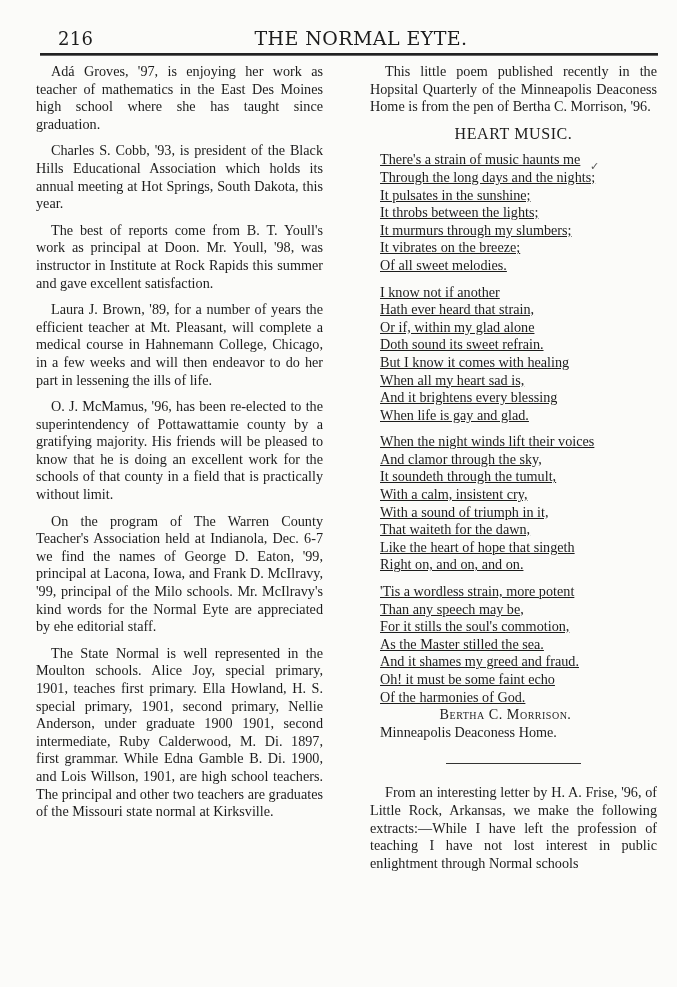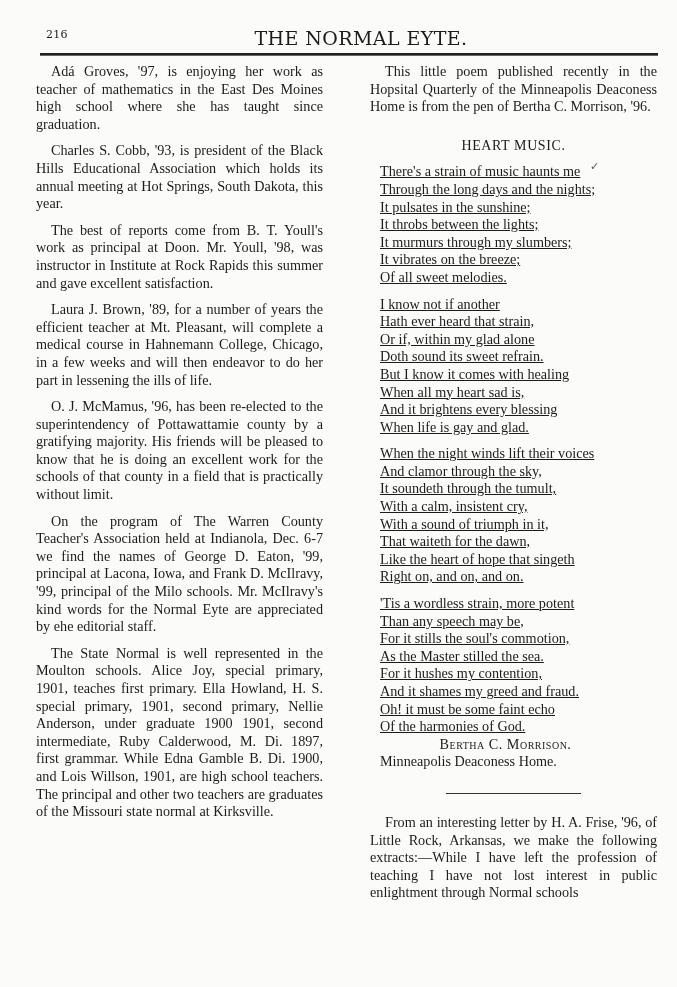--- a/index.html
+++ b/index.html
@@ -5,29 +5,29 @@
   html, body { margin: 0; padding: 0; }
   body {
     width: 677px; height: 987px; overflow: hidden;
     background: #fbfbf9;
     color: #1c1c1c;
     font-family: "DejaVu Serif", "Liberation Serif", serif;
     position: relative;
   }
   .page { position: absolute; left: 0; top: 0; width: 677px; height: 987px; }
   .header { position: absolute; top: 28px; left: 46px; width: 610px; height: 22px; }
-  .page-num { position: absolute; left: 0; top: 0; font-size: 11px; letter-spacing: 0.3px; }
+  .page-num { position: absolute; left: 12px; top: 0; font-size: 18px; letter-spacing: 0.3px; }
   .running-title { position: absolute; left: 0; width: 630px; text-align: center; top: -1px; font-size: 19px; letter-spacing: 0.4px; }
   .header-rule { position: absolute; top: 53px; left: 40px; width: 618px; height: 0; border-top: 2.5px solid #222; border-bottom: 1px solid #666; }
   .col { position: absolute; top: 63px; font-family: "Liberation Serif", "DejaVu Serif", serif; font-size: 14.2px; line-height: 17.6px; }
   .col-left { left: 36px; width: 287px; }
   .col-right { left: 370px; width: 287px; }
   .para { margin: 0 0 9px 0; text-align: justify; text-indent: 15px; }
   .para.last { margin-bottom: 0; }
-  .poem-title { text-align: center; margin: 21px 0 9px 0; letter-spacing: 0.6px; font-size: 14px; }
+  .poem-title { text-align: center; margin: 9px 0 9px 0; letter-spacing: 0.6px; font-size: 16px; }
   .stanza { margin: 0 0 9px 10px; }
   .verse { display: block; white-space: nowrap; text-decoration: underline; }
   .signature { text-align: center; font-variant: small-caps; letter-spacing: 0.5px; padding-right: 16px; }
   .affiliation { margin-left: 10px; }
   .section-rule { width: 135px; margin: 22px auto 20px auto; border-top: 1px solid #333; }
   .check-mark { position: absolute; left: 590px; top: 160px; font-size: 11px; color: #555; }
 </style>
 </head>
 <body>
 
@@ -79,21 +79,20 @@
       <span class="verse">With a sound of triumph in it,</span>
       <span class="verse">That waiteth for the dawn,</span>
       <span class="verse">Like the heart of hope that singeth</span>
       <span class="verse">Right on, and on, and on.</span>
     </div>
     <div class="stanza" style="margin-bottom:0">
       <span class="verse">'Tis a wordless strain, more potent</span>
       <span class="verse">Than any speech may be,</span>
       <span class="verse">For it stills the soul's commotion,</span>
       <span class="verse">As the Master stilled the sea.</span>
-      <span class="verse">For it hushes my contention,</span>
       <span class="verse">And it shames my greed and fraud.</span>
       <span class="verse">Oh! it must be some faint echo</span>
       <span class="verse">Of the harmonies of God.</span>
     </div>
     <div class="signature">Bertha C. Morrison.</div>
     <div class="affiliation">Minneapolis Deaconess Home.</div>
 
     <div class="section-rule"></div>
 
     <p class="para last">From an interesting letter by H. A. Frise, '96, of Little Rock, Arkansas, we make the following extracts:—While I have left the profession of teaching I have not lost interest in public enlightment through Normal schools</p>

